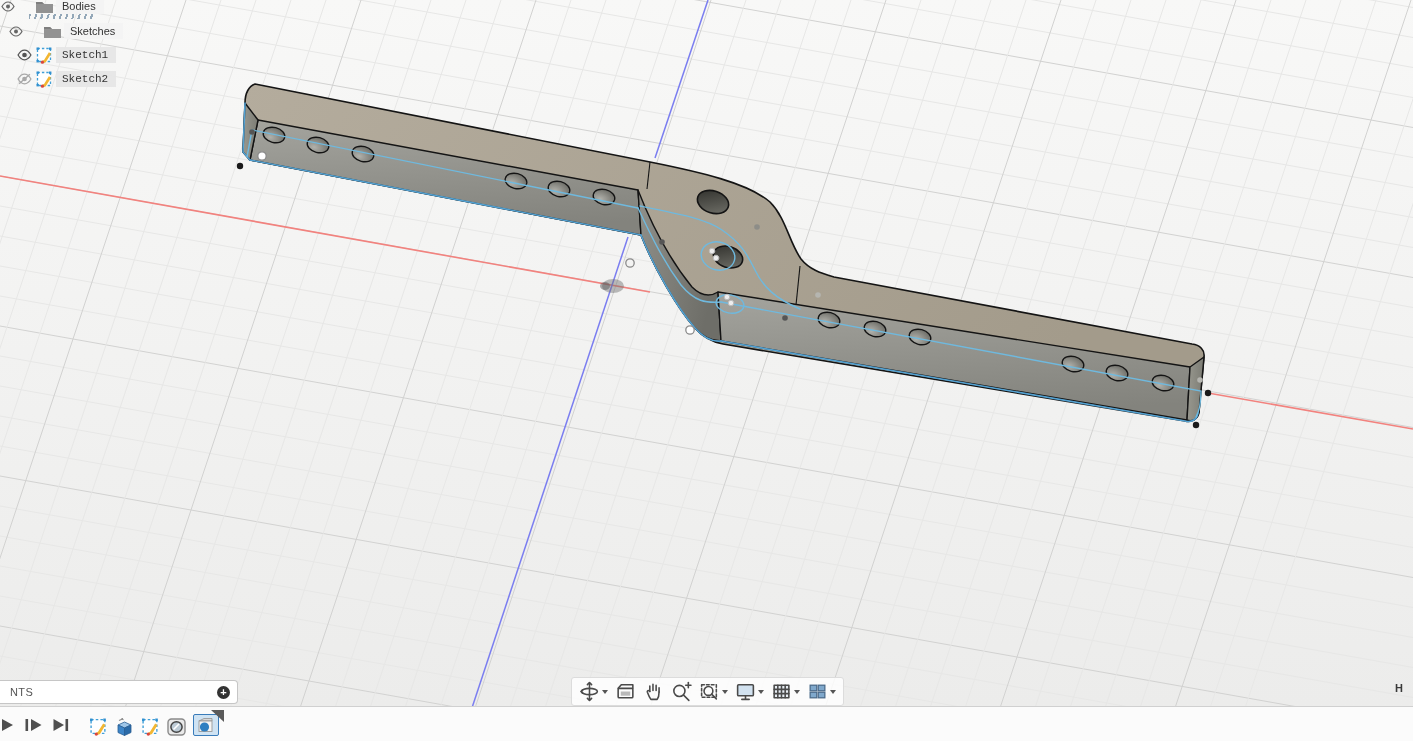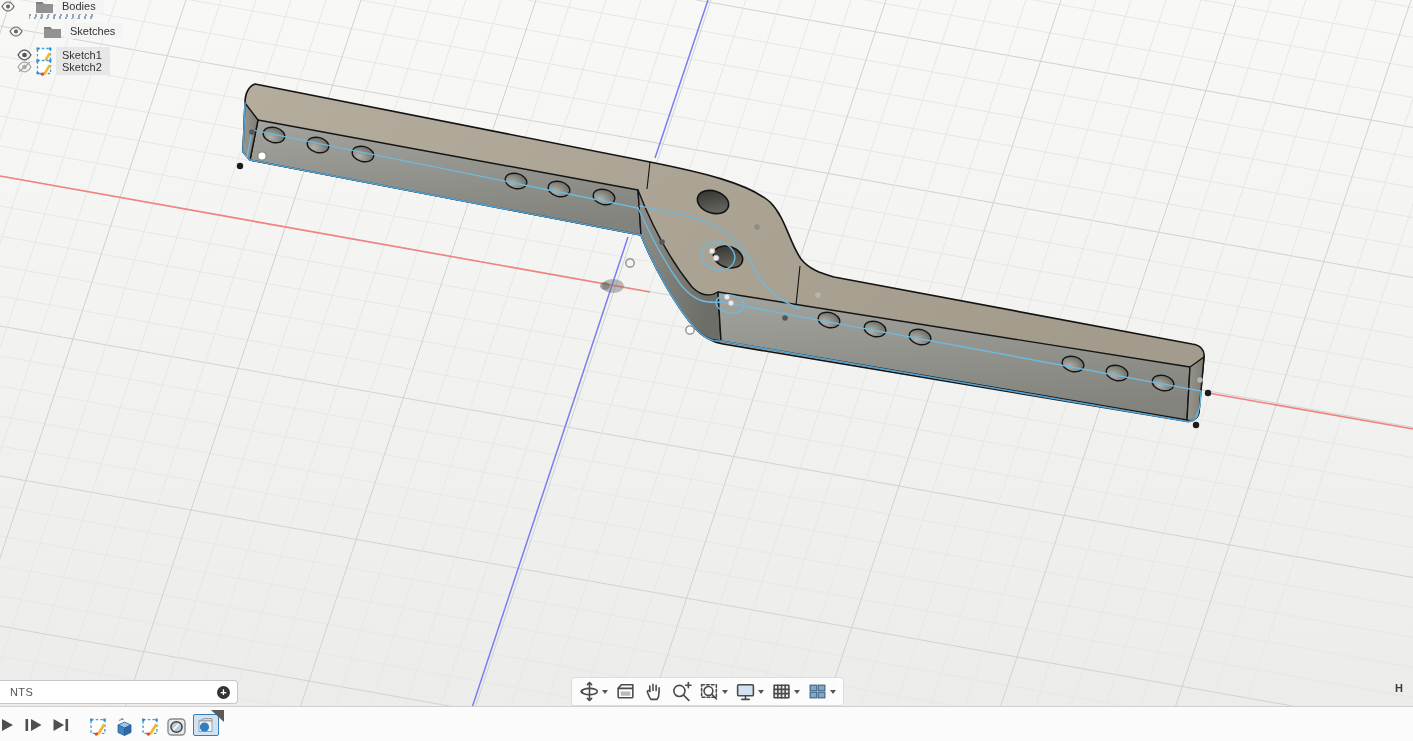--- a/index.html
+++ b/index.html
@@ -9,21 +9,21 @@
   #viewport{position:absolute;left:0;top:0;width:1413px;height:706px;
             background:linear-gradient(#f8f8f7,#ececeb);overflow:hidden;}
   #scene{position:absolute;left:0;top:0;}
   .gmin{stroke:#e7e7e6;stroke-width:1;}
   .gmaj{stroke:#d2d2d1;stroke-width:1;}
   
   #browser{position:absolute;left:0;top:0;width:230px;}
   .b-row{position:absolute;display:flex;align-items:center;height:18px;}
   .b-label{padding:2px 8px 2px 6px;white-space:nowrap;color:#333;}
   .lab-folder{background:rgba(243,243,243,.92);}
-  .lab-sketch{background:rgba(230,230,230,.95);}
+  .lab-sketch{background:rgba(230,230,230,.95);font-family:Liberation Mono, monospace;}
   .hatch{position:absolute;left:29px;top:14px;width:66px;height:5px;
          background:repeating-linear-gradient(105deg,#93a7b8 0 2px,transparent 2px 6px);}
   .eye-btn{width:16px;height:14px;display:flex;align-items:center;justify-content:center;}
   .tree-icon{margin:0 3px 0 4px;display:flex;}
   
   #comments-bar{position:absolute;left:0;top:680px;width:237px;height:22px;
      background:#fff;border:1px solid #c6c6c6;border-left:none;border-radius:0 4px 4px 0;
      display:flex;align-items:center;}
   #comments-label{margin-left:2px;color:#555;letter-spacing:.4px;padding-left:8px;}
   #comments-add{margin-left:auto;margin-right:7px;width:13px;height:13px;border-radius:50%;
@@ -315,21 +315,21 @@
           <rect x="0.5" y="0.5" width="2.4" height="2.4" fill="#2f8fd0"></rect>
           <rect x="13" y="0.5" width="2.4" height="2.4" fill="#2f8fd0"></rect>
           <rect x="0.5" y="13" width="2.4" height="2.4" fill="#2f8fd0"></rect>
           <path d="M14,6 L9,14 L7,15" stroke="#f2b632" stroke-width="2.6" fill="none"></path>
           <circle cx="6.4" cy="15.2" r="1.6" fill="#d9463e"></circle>
         </svg>
     </span>
     <span class="b-label lab-sketch">Sketch1</span>
   </div>
 
-  <div class="b-row" style="left:16px;top:58px">
+  <div class="b-row" style="left:16px;top:70px">
     <span class="eye-btn">
       <svg width="15" height="12" viewBox="0 0 14 11">
           <path d="M1,5.5 C3,2 5,1 7,1 C9,1 11,2 13,5.5 C11,9 9,10 7,10 C5,10 3,9 1,5.5 Z" fill="none" stroke="#a8a8a8" stroke-width="1.2"></path>
           <circle cx="7" cy="5.5" r="2.2" fill="#a8a8a8"></circle>
           <line x1="2" y1="10" x2="12" y2="1" stroke="#a8a8a8" stroke-width="1.3"></line>
         </svg>
     </span>
     <span class="tree-icon">
       <svg width="17" height="17" viewBox="0 0 17 17">
           <rect x="1.5" y="1.5" width="13" height="13" fill="#fff" stroke="#3f9fd8" stroke-width="1.3" stroke-dasharray="2.4,2"></rect>

